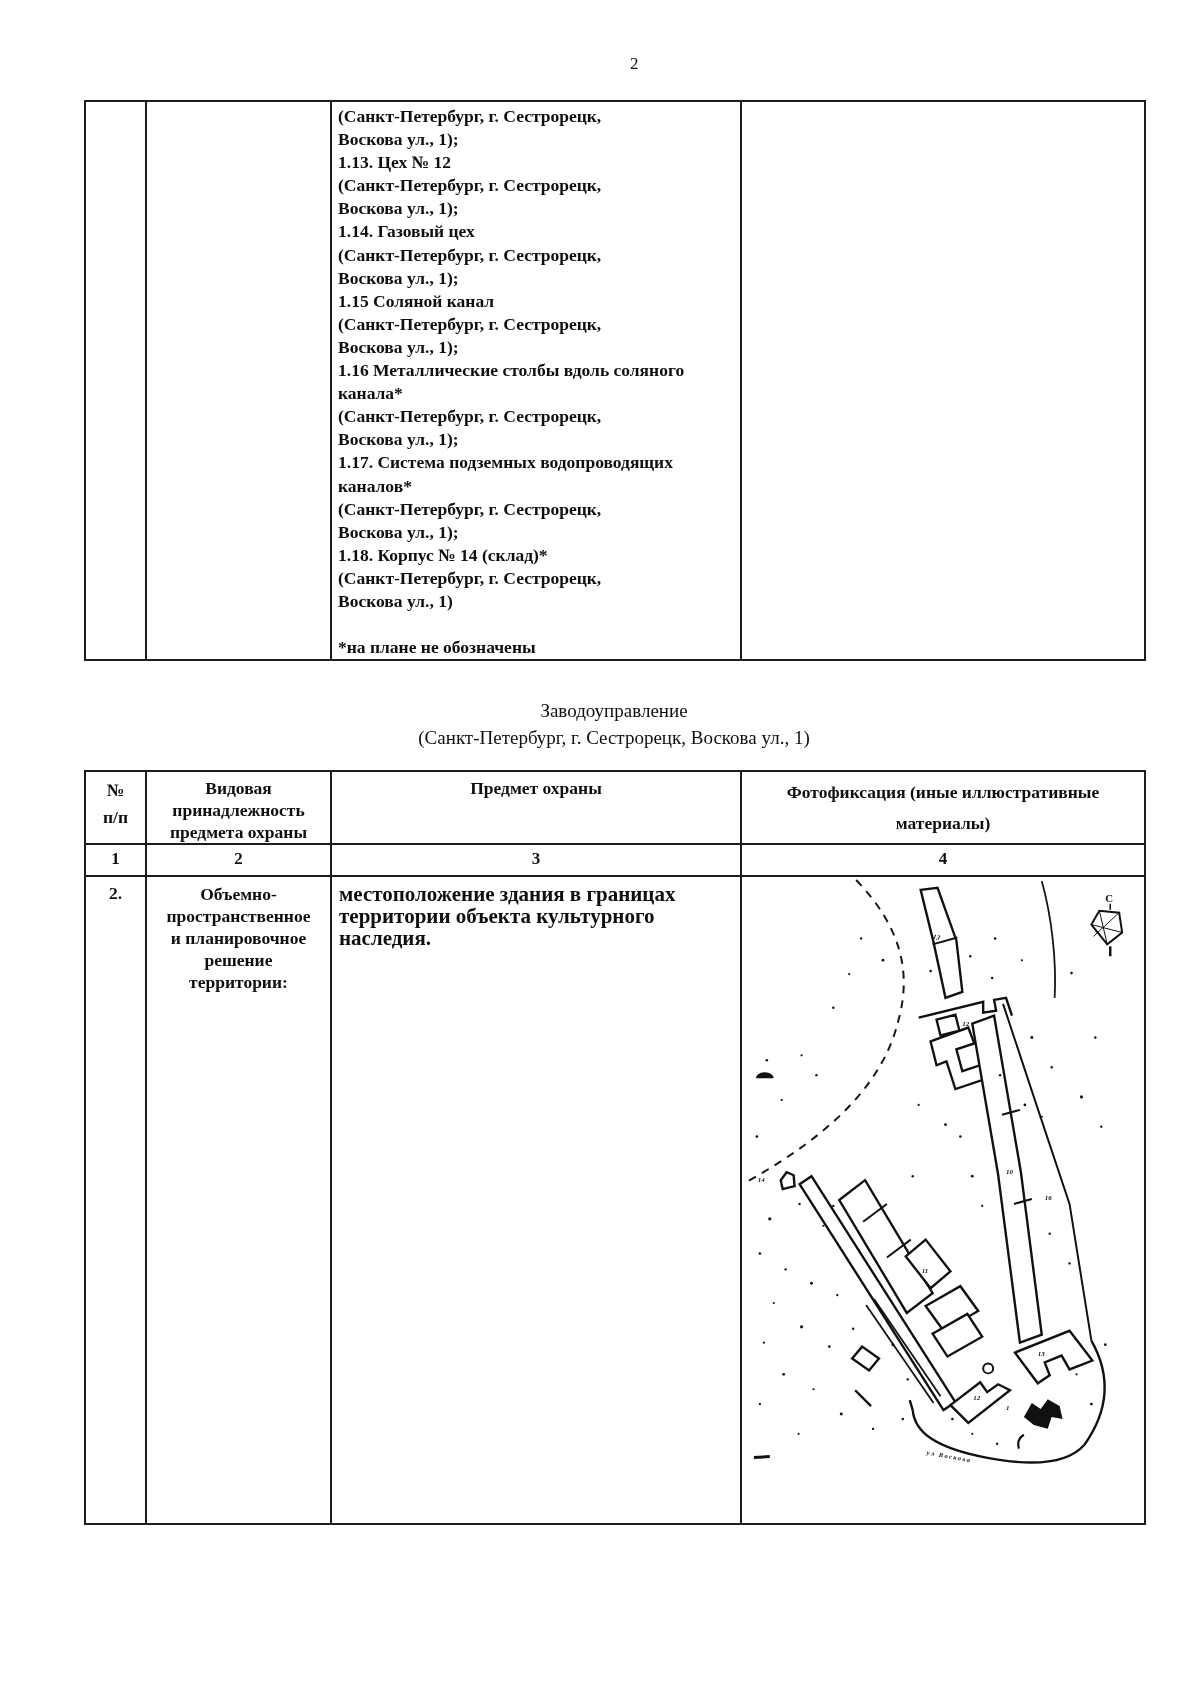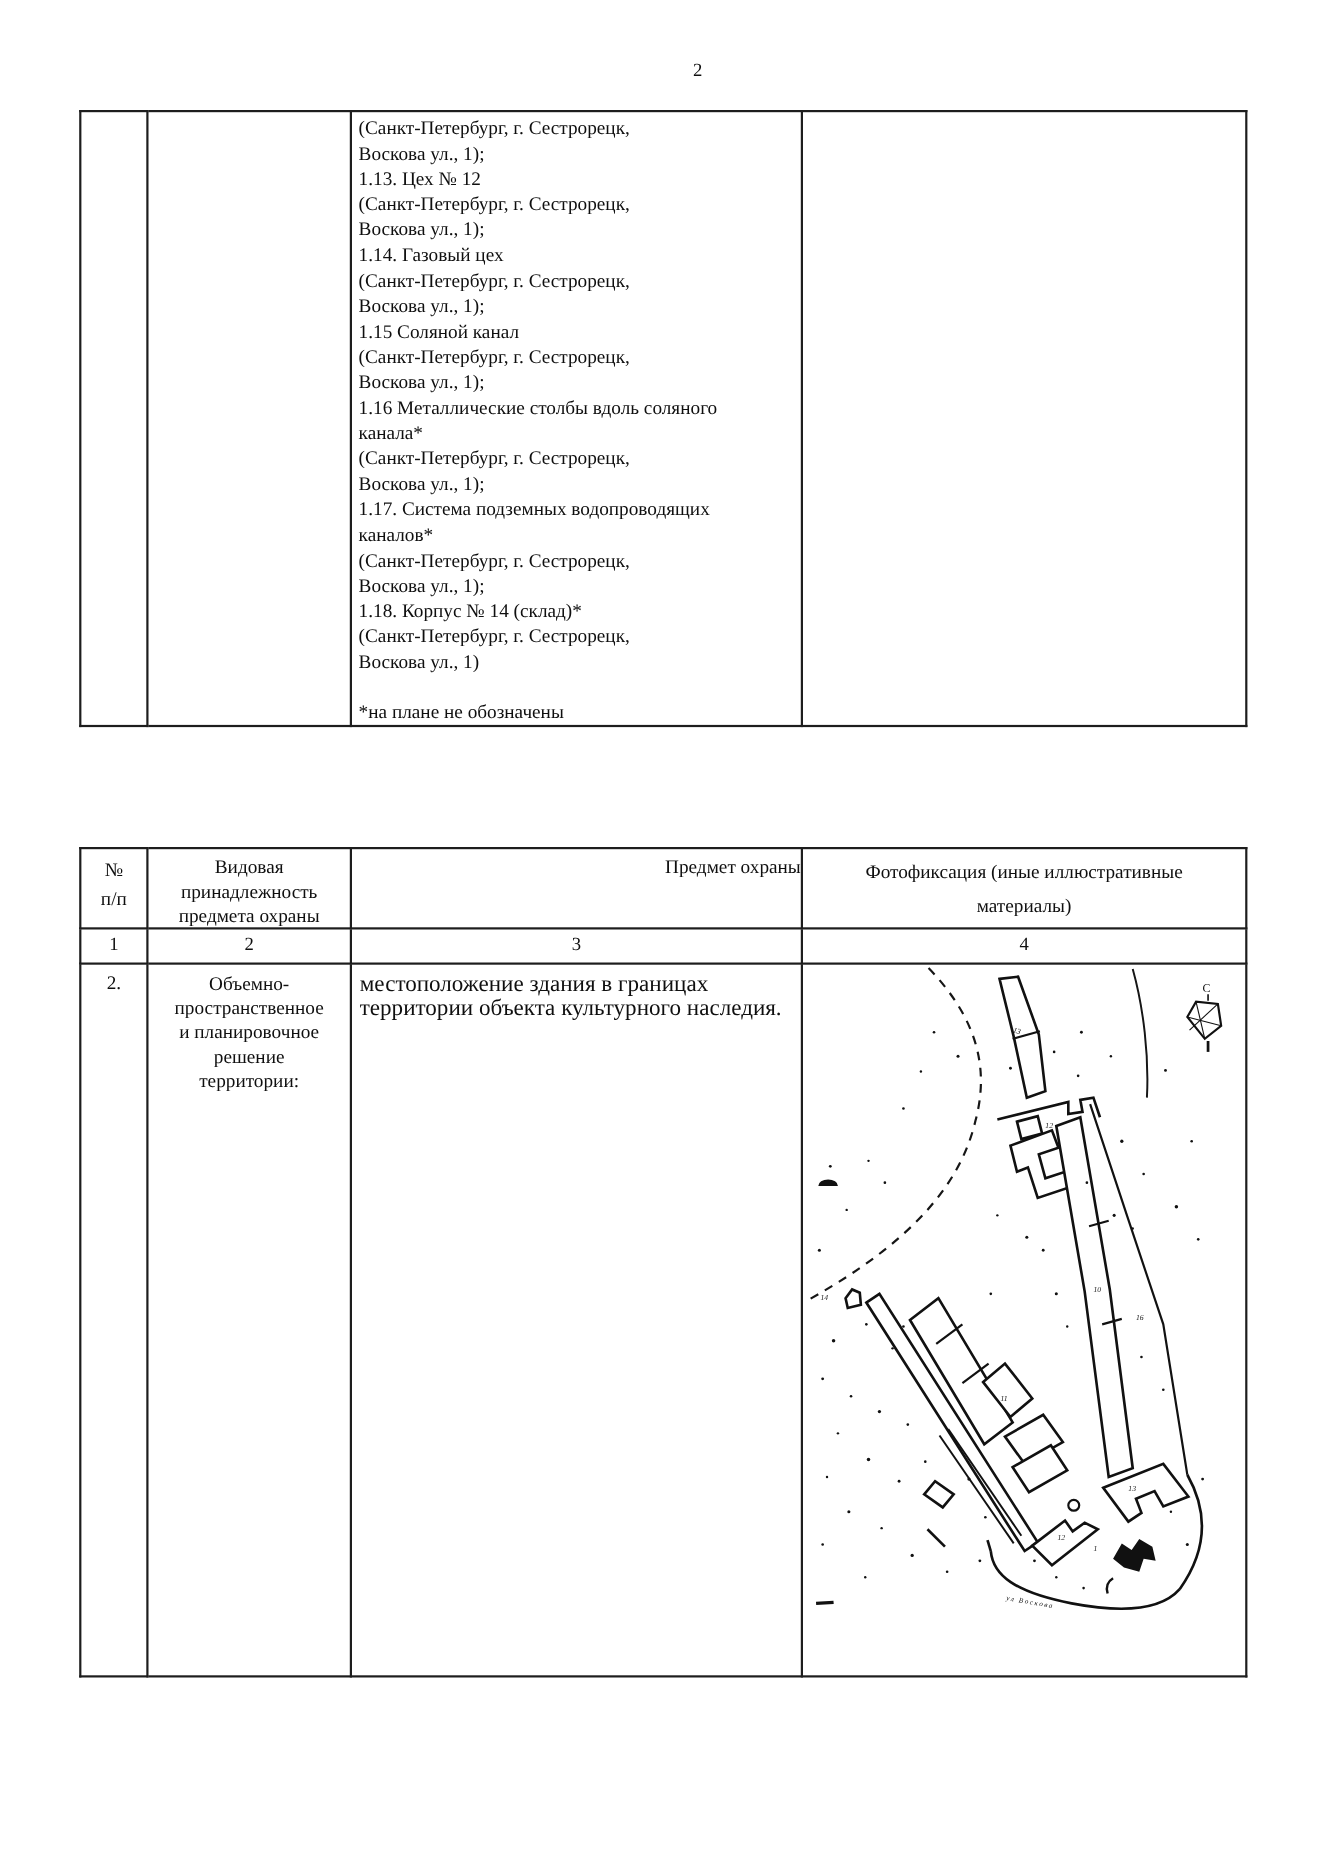--- a/index.html
+++ b/index.html
@@ -4,35 +4,35 @@
 <style>
   html,body { margin:0; padding:0; background:#e8e8e8; }
   .page {
     position:relative; width:1200px; height:1697px; margin:0 auto;
     background:#ffffff; color:#0f0f0f;
     font-family:"Liberation Serif","DejaVu Serif",serif;
     overflow:hidden;
   }
   .pageno { position:absolute; left:630px; top:54px; font-size:17px; }
 
-  table.doc { border-collapse:collapse; table-layout:fixed; width:1060px; position:absolute; left:72px; }
+  table.doc { border-collapse:collapse; table-layout:fixed; width:1060px; position:absolute; left:84px;font-weight:bold; }
   table.doc td { border:2px solid #1d1d1d; vertical-align:top; padding:0; overflow:hidden; }
 
   .t1 { top:100px; }
   .t1 td { border-bottom-width:3px; height:556px; }
   .t1 .body-lines { font-size:17.5px; line-height:23.1px; padding:3px 4px 0 6px; }
 
   .section-head { position:absolute; left:84px; top:697px; width:1060px; text-align:center;
                   font-size:19px; line-height:27px; }
 
   .t2 { top:770px; }
   .hc { text-align:center; font-size:17.5px; padding-top:5px !important; }
   .h-num  { line-height:27px; }
   .h-cat  { line-height:22px; }
-  .h-subj { line-height:22px;text-align:right; }
+  .h-subj { line-height:22px; }
   .h-photo{ line-height:31px; }
   .numrow td { text-align:center; font-size:17px; line-height:28px; height:30px; }
   .d-num  { text-align:center; font-size:17.5px; padding-top:6px !important; }
   .d-cat  { text-align:center; font-size:17.5px; line-height:22px; padding-top:6px !important; }
   .d-subj { font-size:21px; line-height:22px; padding:6px 6px 0 7px !important; }
   .d-map  { padding:0 !important; }
 
   svg.map { display:block; width:400px; height:644px; }
   .mtxt { font-size:7px; font-style:italic; fill:#111; font-family:"Liberation Serif","DejaVu Serif",serif; }
 </style>
@@ -55,20 +55,24 @@
       <td></td>
       <td></td>
       <td>
         <div class="body-lines">(Санкт-Петербург, г. Сестрорецк,<br>Воскова ул., 1);<br>1.13. Цех № 12<br>(Санкт-Петербург, г. Сестрорецк,<br>Воскова ул., 1);<br>1.14. Газовый цех<br>(Санкт-Петербург, г. Сестрорецк,<br>Воскова ул., 1);<br>1.15 Соляной канал<br>(Санкт-Петербург, г. Сестрорецк,<br>Воскова ул., 1);<br>1.16 Металлические столбы вдоль соляного<br>канала*<br>(Санкт-Петербург, г. Сестрорецк,<br>Воскова ул., 1);<br>1.17. Система подземных водопроводящих<br>каналов*<br>(Санкт-Петербург, г. Сестрорецк,<br>Воскова ул., 1);<br>1.18. Корпус № 14 (склад)*<br>(Санкт-Петербург, г. Сестрорецк,<br>Воскова ул., 1)<br><br>*на плане не обозначены</div>
       </td>
       <td></td>
     </tr>
   </tbody>
     </table>
 
+  <div class="section-head">
+    <div>Заводоуправление</div>
+    <div>(Санкт-Петербург, г. Сестрорецк, Воскова ул., 1)</div>
+  </div>
 
   <table class="doc t2">
     <colgroup>
         <col style="width:61px">
         <col style="width:185px">
         <col style="width:410px">
         <col style="width:404px">
       </colgroup>
     <tbody>
         <tr style="height:67px">

